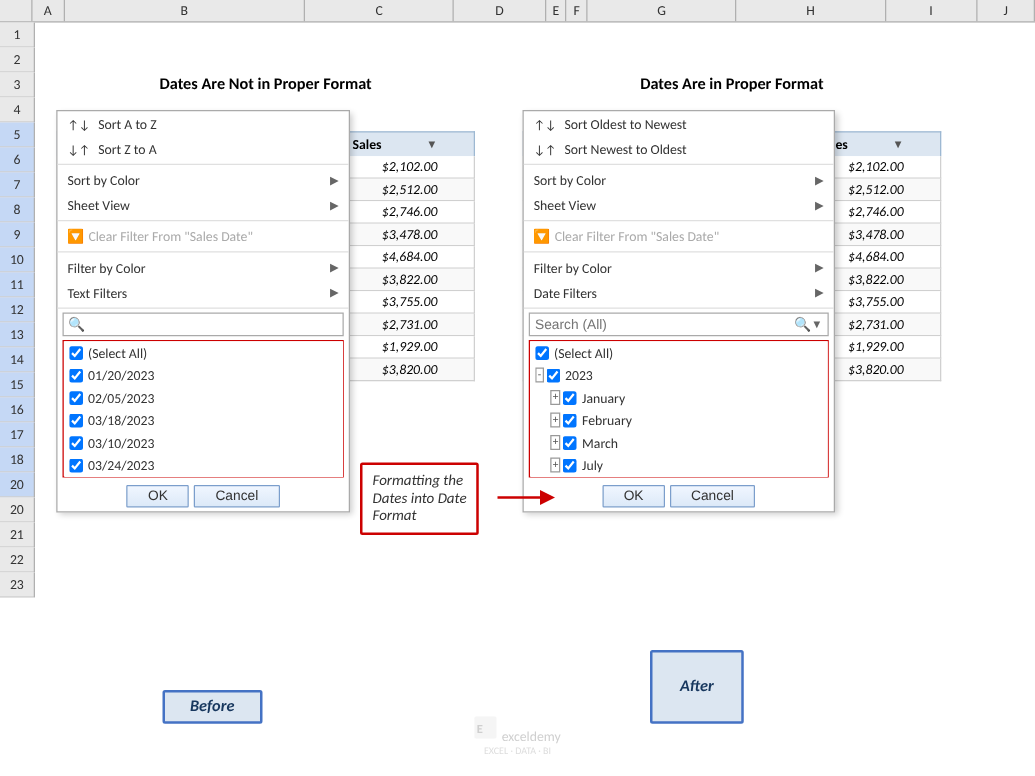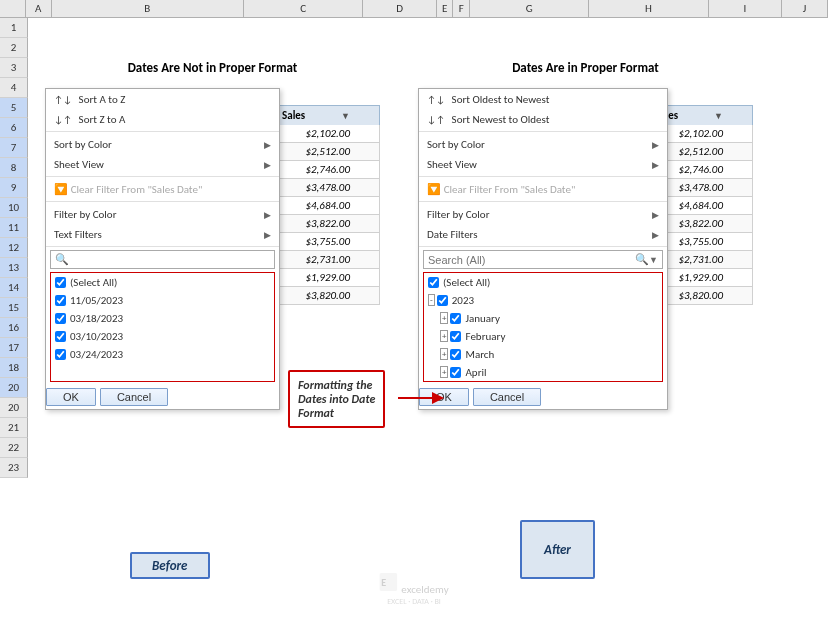--- a/index.html
+++ b/index.html
@@ -214,38 +214,38 @@
       color: #555;
       border: 1px solid #999;
       padding: 0 1px;
       line-height: 10px;
       cursor: pointer;
     }
 
     
     .btn-row {
       display: flex;
-      justify-content: flex-start;
+      justify-content: center;
       gap: 4px;
       padding: 4px 0 3px;
     }
     .btn {
       border: 1px solid #7b9ecc;
       background: linear-gradient(to bottom, #f0f6ff, #dce9f8);
       padding: 2px 16px;
       font-size: 11px;
       color: #333;
       cursor: pointer;
       border-radius: 1px;
     }
     .arrow-box {
       border: 2px solid #c00;
       background: #fff;
       padding: 6px 8px;
-      font-weight: bold;
+      font-weight: normal;
       font-style: italic;
       font-size: 12px;
       color: #333;
       border-radius: 2px;
     }
 
     
     .label-before {
       position: absolute;
       bottom: 42px;
@@ -444,21 +444,25 @@
       <span class="search-icon">🔍</span>
     </div>
 
     <div class="checklist">
       <div class="check-item">
         <input type="checkbox" checked="" style="">
         <span>(Select All)</span>
       </div>
       <div class="check-item">
         <input type="checkbox" checked="" style="">
-        <span>11/05/2023</span>
+        <span>01/20/2023</span>
+      </div>
+      <div class="check-item">
+        <input type="checkbox" checked="" style="">
+        <span>02/05/2023</span>
       </div>
       <div class="check-item">
         <input type="checkbox" checked="" style="">
         <span>03/18/2023</span>
       </div>
       <div class="check-item">
         <input type="checkbox" checked="" style="">
         <span>03/10/2023</span>
       </div>
       <div class="check-item">
@@ -611,21 +615,21 @@
         <span>February</span>
       </div>
       <div class="check-item indent1">
         <span class="expand-icon">+</span>
         <input type="checkbox" checked="" style="">
         <span>March</span>
       </div>
       <div class="check-item indent1">
         <span class="expand-icon">+</span>
         <input type="checkbox" checked="" style="">
-        <span>April</span>
+        <span>July</span>
       </div>
       <div class="check-item indent1">
         
         
         
       </div>
 
     </div>
 
     <div class="btn-row">

